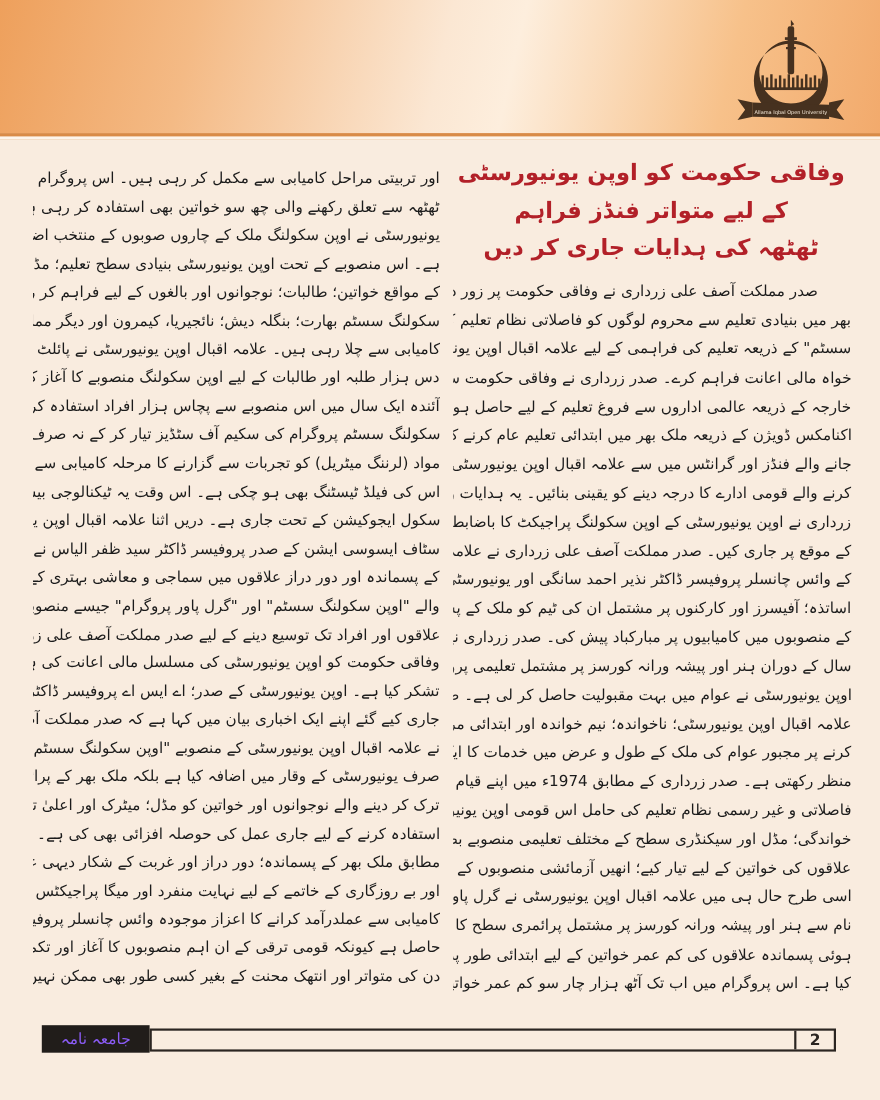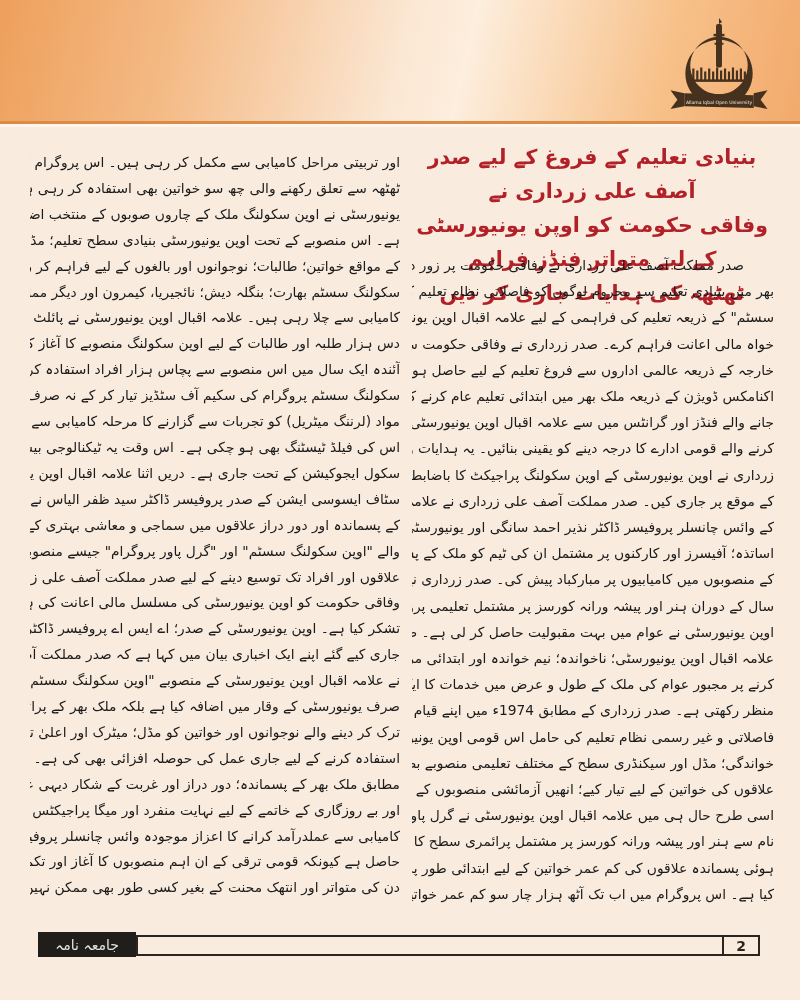--- a/index.html
+++ b/index.html
@@ -71,21 +71,21 @@
   .col-left  .line { line-height: 25.9px; }
   .line.indent { padding-right: 30px; }
   .line.end { text-align-last: right; }
 
   
   .footer-box {
     position: absolute;
     top: 932px; left: 38px;
     width: 98px; height: 25px;
     background: #211d1a;
-    color: #e5e5e5;
+    color: #8b5cf6;
     display: flex;
     align-items: center;
     justify-content: center;
     font-size: 14px;
     direction: rtl;
   }
   .footer-bar {
     position: absolute;
     top: 935px; left: 136px;
     width: 624px; height: 21px;
@@ -141,21 +141,20 @@
       </g>
 
       <polygon points="20,78 90,80 90,93 20,91"></polygon>
       <polygon points="6,75 20,78 20,91 6,94 13,84.5"></polygon>
       <polygon points="104,75 90,78 90,91 104,94 97,84.5"></polygon>
     </g>
     <text x="55" y="88.5" text-anchor="middle" font-size="4.6" fill="#f6e9d8">Allama Iqbal Open University</text>
   </svg>
 
   <div class="headline">
-      <div class="headline-line">بنیادی تعلیم کے فروغ کے لیے صدر آصف علی زرداری نے</div>
       <div class="headline-line">وفاقی حکومت کو اوپن یونیورسٹی کے لیے متواتر فنڈز فراہم</div>
       <div class="headline-line">ٹھٹھہ کی ہدایات جاری کر دیں</div>
     </div>
 
   <div class="col col-right">
       <div class="line indent">صدر مملکت آصف علی زرداری نے وفاقی حکومت پر زور دیا ہے کہ وہ ملک</div>
       <div class="line">بھر میں بنیادی تعلیم سے محروم لوگوں کو فاصلاتی نظام تعلیم کے پروگرام "اوپن سکولنگ</div>
       <div class="line">سسٹم" کے ذریعہ تعلیم کی فراہمی کے لیے علامہ اقبال اوپن یونیورسٹی کو مسلسل اور خاطر</div>
       <div class="line">خواہ مالی اعانت فراہم کرے۔ صدر زرداری نے وفاقی حکومت سے کہا ہے کہ وہ دفتر</div>
       <div class="line">خارجہ کے ذریعہ عالمی اداروں سے فروغ تعلیم کے لیے حاصل ہونے والے فنڈز اور</div>

